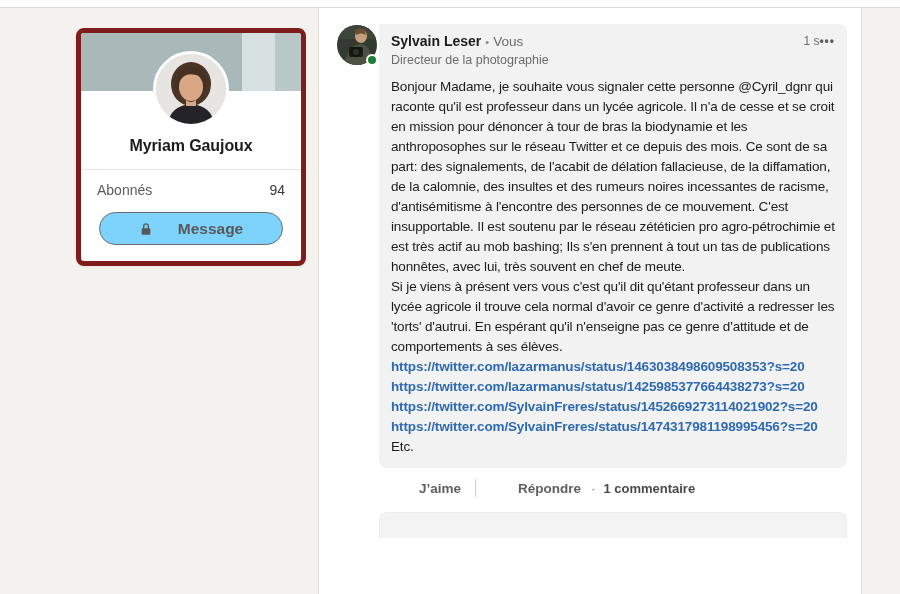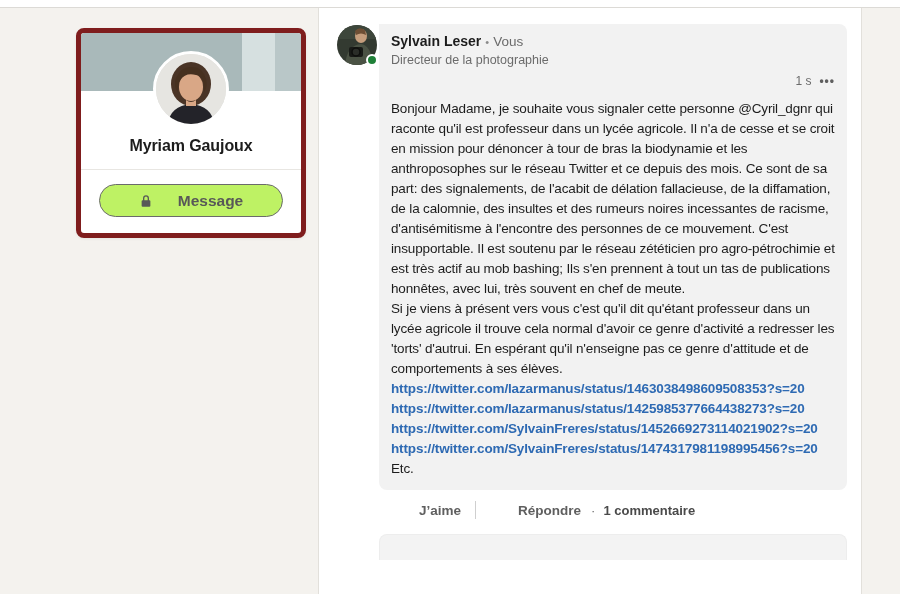--- a/index.html
+++ b/index.html
@@ -48,21 +48,21 @@
   .card-divider { margin-top: 14px; border-top: 1px solid #e8e6e2; }
   .followers-row {
     display: flex; justify-content: space-between; align-items: center;
     padding: 12px 16px 0 16px; font-size: 14px;
   }
   .followers-label { color: #5d5d5d; }
   .followers-count { color: #3a3a3a; }
   .message-btn {
     display: flex; align-items: center; justify-content: center; gap: 25px;
     margin: 14px 18px 16px 18px; width: calc(100% - 36px); height: 33px;
-    background: #bef264; border: 1.5px solid #6b6b6b; border-radius: 17px;
+    background: #7dd3fc; border: 1.5px solid #6b6b6b; border-radius: 17px;
     font-family: "Liberation Sans", sans-serif;
     font-size: 15.5px; font-weight: 600; color: #585858; cursor: pointer;
   }
   .message-btn svg { display: block; }
 
   
   .feed-card {
     position: absolute; left: 318px; top: 8px; width: 544px; height: 586px;
     background: #ffffff;
     border-left: 1px solid #e2e0db; border-right: 1px solid #e2e0db;
@@ -85,21 +85,21 @@
     margin: 0 16px 0 60px; width: 468px;
     background: #f2f2f2; border-radius: 0 8px 8px 8px;
     padding: 9px 12px 11px 12px;
   }
   .bubble-header { display: flex; justify-content: space-between; align-items: flex-start; }
   .author-line { font-size: 14px; line-height: 17px; }
   .author-name { font-weight: 700; color: #1c1c1c; }
   .author-bullet { color: #8a8a8a; font-size: 11px; margin: 0 4px; }
   .author-you { color: #6b6b6b; font-size: 13.5px; }
   .author-headline { font-size: 12.5px; color: #6b6b6b; margin-top: 2px; }
-  .bubble-meta { display: flex; align-items: center; gap: 8px; flex-shrink: 0; margin-top: 40px; }
+  .bubble-meta { display: flex; align-items: center; flex-shrink: 0; }
   .timestamp { font-size: 12px; color: #6b6b6b; }
   .overflow-btn {
     background: none; border: none; cursor: pointer;
     font-size: 12px; font-weight: 700; color: #5f5f5f; letter-spacing: 1px;
     line-height: 12px; padding: 2px 0;
     font-family: "Liberation Sans", sans-serif;
   }
 
   .comment-body {
     margin-top: 10px;
@@ -151,20 +151,24 @@
       <path d="M20 24 Q26 12 35 13 Q46 12 50 25 Q52 33 48 38 Q49 22 40 21 Q30 18 24 26 Q21 32 22 38 Q17 32 20 24 Z" fill="#46301f"></path>
       <path d="M12 70 Q14 52 35 50 Q56 52 58 70 Z" fill="#232329"></path>
       <path d="M30 46 Q35 50 40 46 L40 52 L30 52 Z" fill="#d9a786"></path>
     </svg>
   </div>
 
   <h2 class="profile-name">Myriam Gaujoux</h2>
 
   <div class="card-divider"></div>
 
+  <div class="followers-row">
+    <span class="followers-label">Abonnés</span>
+    <span class="followers-count">94</span>
+  </div>
 
   <button class="message-btn">
     <svg width="14" height="14" viewBox="0 0 16 16" fill="#585858">
       <path d="M8 1.5a3.4 3.4 0 0 0-3.4 3.4V7h-.4A1.2 1.2 0 0 0 3 8.2v5.1a1.2 1.2 0 0 0 1.2 1.2h7.6a1.2 1.2 0 0 0 1.2-1.2V8.2A1.2 1.2 0 0 0 11.8 7h-.4V4.9A3.4 3.4 0 0 0 8 1.5zm1.9 5.5H6.1V4.9a1.9 1.9 0 1 1 3.8 0V7z"></path>
     </svg>
     <span>Message</span>
   </button>
 </aside>
 
 <main class="feed-card">

